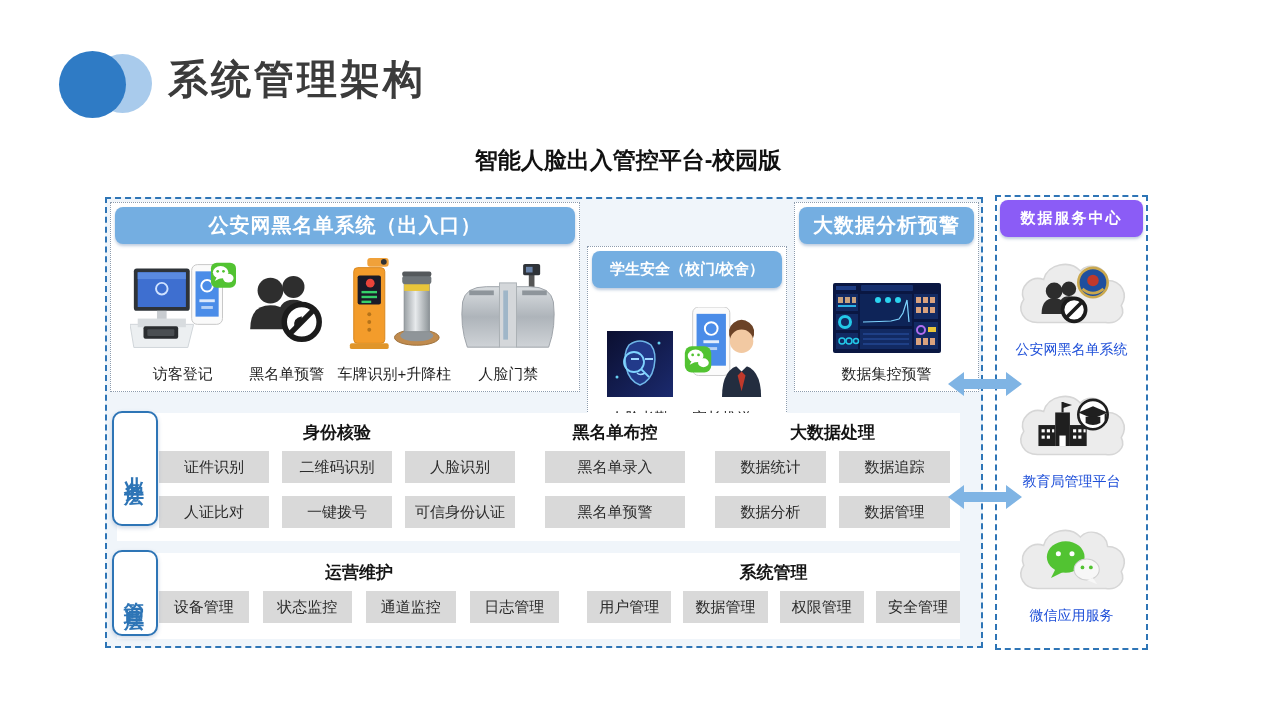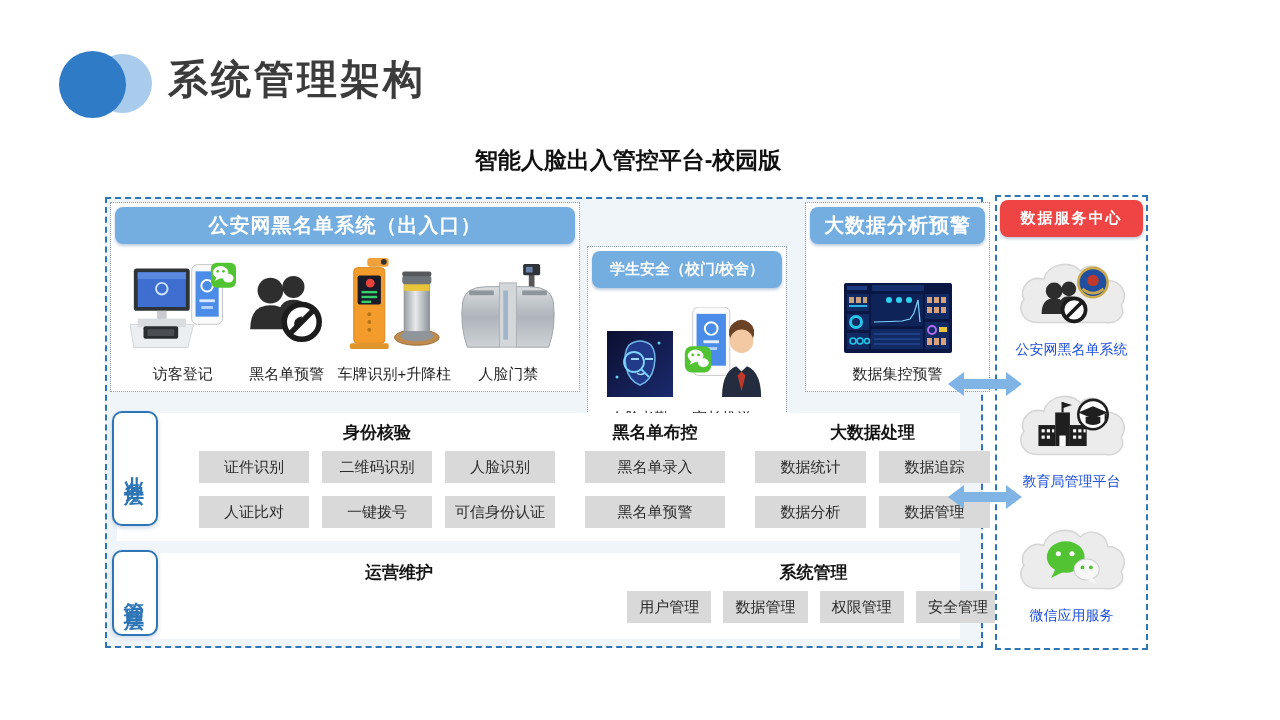--- a/index.html
+++ b/index.html
@@ -16,38 +16,38 @@
             font-size:23px;font-weight:800;color:#111;}
 
   
   #main-box{position:absolute;left:105px;top:197px;width:878px;height:451px;
             border:2px dashed #2E75B6;background:#F0F5FA;box-sizing:border-box;}
 
   .top-section{position:absolute;top:3px;height:190px;background:#fff;
                border:1px dotted #8d9cae;box-sizing:border-box;}
   #sec-entrance{left:3px;width:470px;}
   #sec-student{left:480px;width:200px;margin-top:44px;}
-  #sec-bigdata{left:687px;width:185px;margin-left:11px;}
+  #sec-bigdata{left:687px;width:185px;}
 
   .sec-header{margin:4px 4px 0 4px;height:37px;border-radius:8px;background:#74AEE1;
               color:#fff;font-weight:800;display:flex;align-items:center;justify-content:center;
               box-shadow:0 2px 3px rgba(70,110,160,.35);}
   .hdr-lg{font-size:20px;letter-spacing:1px;}
   .hdr-sm{font-size:15px;}
 
   .items-row{display:flex;justify-content:space-evenly;align-items:flex-end;
              height:140px;padding:0 14px;}
   .figure{display:flex;flex-direction:column;align-items:center;justify-content:flex-end;}
   .figure .cap{margin-top:8px;font-size:15px;color:#1f1f1f;white-space:nowrap;}
 
   
   .panel{position:absolute;left:10px;width:843px;background:#fff;}
   #business-panel{top:214px;height:128px;}
   #management-panel{top:354px;height:86px;}
-  .group{position:absolute;top:0;padding-left:40px;}
+  .group{position:absolute;top:0;}
   .grp-header{text-align:center;font-size:17px;font-weight:800;color:#141414;
               padding-top:8px;height:30px;box-sizing:border-box;}
   .grid{display:grid;gap:13px 13px;margin-top:8px;}
   .g-3col{grid-template-columns:repeat(3,1fr);}
   .g-2col{grid-template-columns:repeat(2,1fr);}
   .g-1col{grid-template-columns:1fr;}
   .g-4col{grid-template-columns:repeat(4,1fr);}
   .gray-box{height:32px;background:#D9D9D9;color:#2b2b2b;font-size:15px;
             display:flex;align-items:center;justify-content:center;white-space:nowrap;}
 
@@ -56,21 +56,21 @@
              border-radius:10px;display:flex;align-items:center;justify-content:center;
              box-sizing:border-box;z-index:5;box-shadow:0 2px 4px rgba(50,90,150,.25);}
   .layer-tab span{writing-mode:vertical-rl;text-orientation:upright;color:#2E75B6;
                   font-size:20px;font-weight:800;letter-spacing:5px;}
   #tab-business{top:411px;height:115px;}
   #tab-management{top:550px;height:86px;}
 
   
   #data-center{position:absolute;left:995px;top:195px;width:153px;height:455px;
                border:2px dashed #2E75B6;background:#fff;box-sizing:border-box;}
-  #dc-header{margin:3px;height:37px;border-radius:8px;background:#ef4444;color:#fff;
+  #dc-header{margin:3px;height:37px;border-radius:8px;background:#8b5cf6;color:#fff;
              font-weight:800;font-size:15px;letter-spacing:2px;display:flex;
              align-items:center;justify-content:center;box-shadow:0 2px 3px rgba(70,110,160,.35);}
   .cloud-item{display:flex;flex-direction:column;align-items:center;}
   .cloud-item .cap{font-size:14px;color:#1d4ed8;white-space:nowrap;margin-top:2px;}
   #ci-1{margin-top:12px;} #ci-2{margin-top:22px;} #ci-3{margin-top:24px;}
 
   
   .link-arrow{position:absolute;z-index:6;}
   #arrow-1{left:948px;top:371px;}
   #arrow-2{left:948px;top:484px;}
@@ -321,20 +321,26 @@
           <div class="gray-box">数据追踪</div>
           <div class="gray-box">数据分析</div>
           <div class="gray-box">数据管理</div>
         </div>
       </div>
     </div>
 
     <div id="management-panel" class="panel">
       <div class="group" style="left:42px;width:400px;">
         <div class="grp-header">运营维护</div>
+        <div class="grid g-4col" style="gap:13px 14px;">
+          <div class="gray-box">设备管理</div>
+          <div class="gray-box">状态监控</div>
+          <div class="gray-box">通道监控</div>
+          <div class="gray-box">日志管理</div>
+        </div>
       </div>
       <div class="group" style="left:470px;width:373px;">
         <div class="grp-header">系统管理</div>
         <div class="grid g-4col" style="gap:9px 12px;">
           <div class="gray-box">用户管理</div>
           <div class="gray-box">数据管理</div>
           <div class="gray-box">权限管理</div>
           <div class="gray-box">安全管理</div>
         </div>
       </div>

